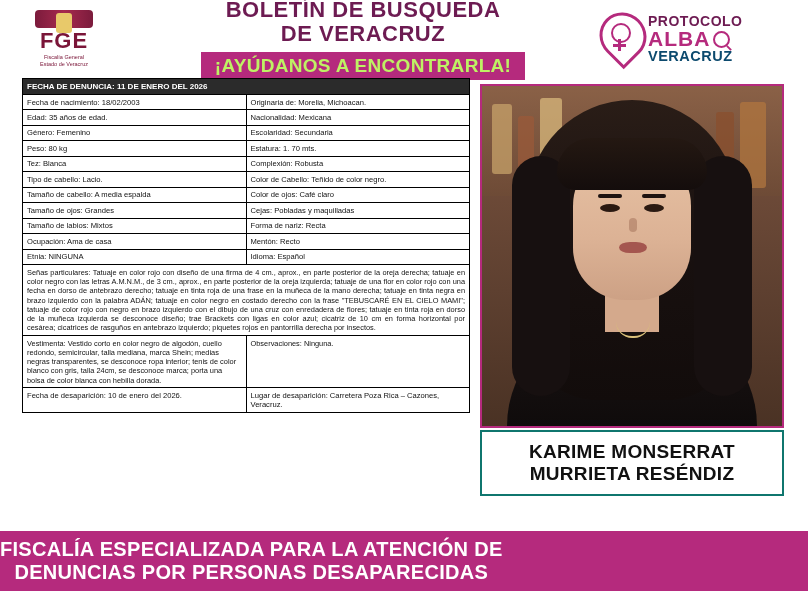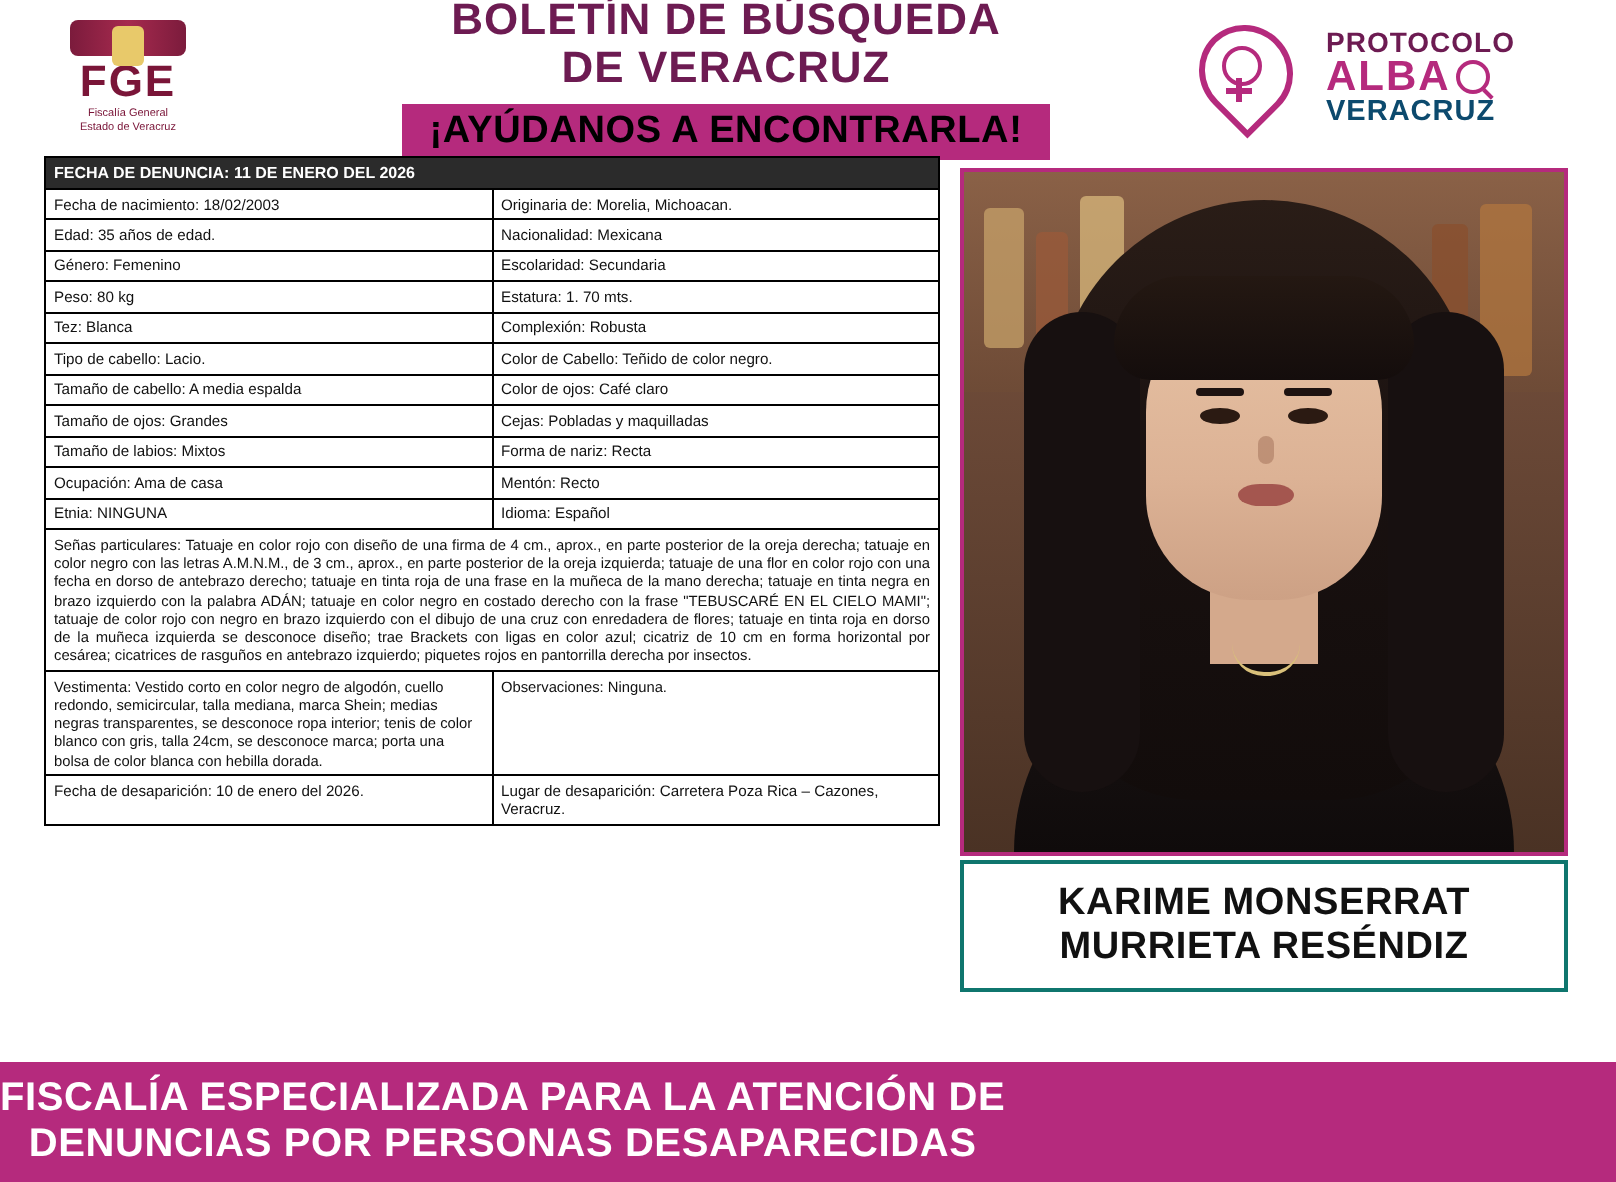--- a/index.html
+++ b/index.html
@@ -37,28 +37,28 @@
   .fge-sub{font-size:5.5px;line-height:1.25;text-align:center;color:#7a1538;margin-top:2px;}
   .header-center{
     flex:1;text-align:center;
   }
   .h-title{
     color:#6d1b52;font-weight:bold;font-size:22px;letter-spacing:.5px;line-height:1.08;
   }
   .h-sub{
     display:inline-block;
     margin-top:6px;
-    color:#000000;
+    color:#bef264;
     background:#b52a7d;
     font-weight:bold;font-size:19px;
     padding:3px 14px;
     letter-spacing:.3px;
   }
   .protocolo{
-    width:210px;height:78px;display:flex;align-items:center;gap:21px;padding-right:10px;box-sizing:border-box;
+    width:210px;height:78px;display:flex;align-items:center;gap:6px;padding-right:10px;box-sizing:border-box;
   }
   .venus{
     width:44px;height:54px;position:relative;flex:0 0 auto;
   }
   .venus .pin{
     position:absolute;left:2px;top:0;width:40px;height:42px;border:3px solid #b52a7d;border-radius:50% 50% 50% 0;
     transform:rotate(-45deg);
   }
   .venus .circle{
     position:absolute;left:13px;top:11px;width:16px;height:16px;border:2.5px solid #b52a7d;border-radius:50%;

